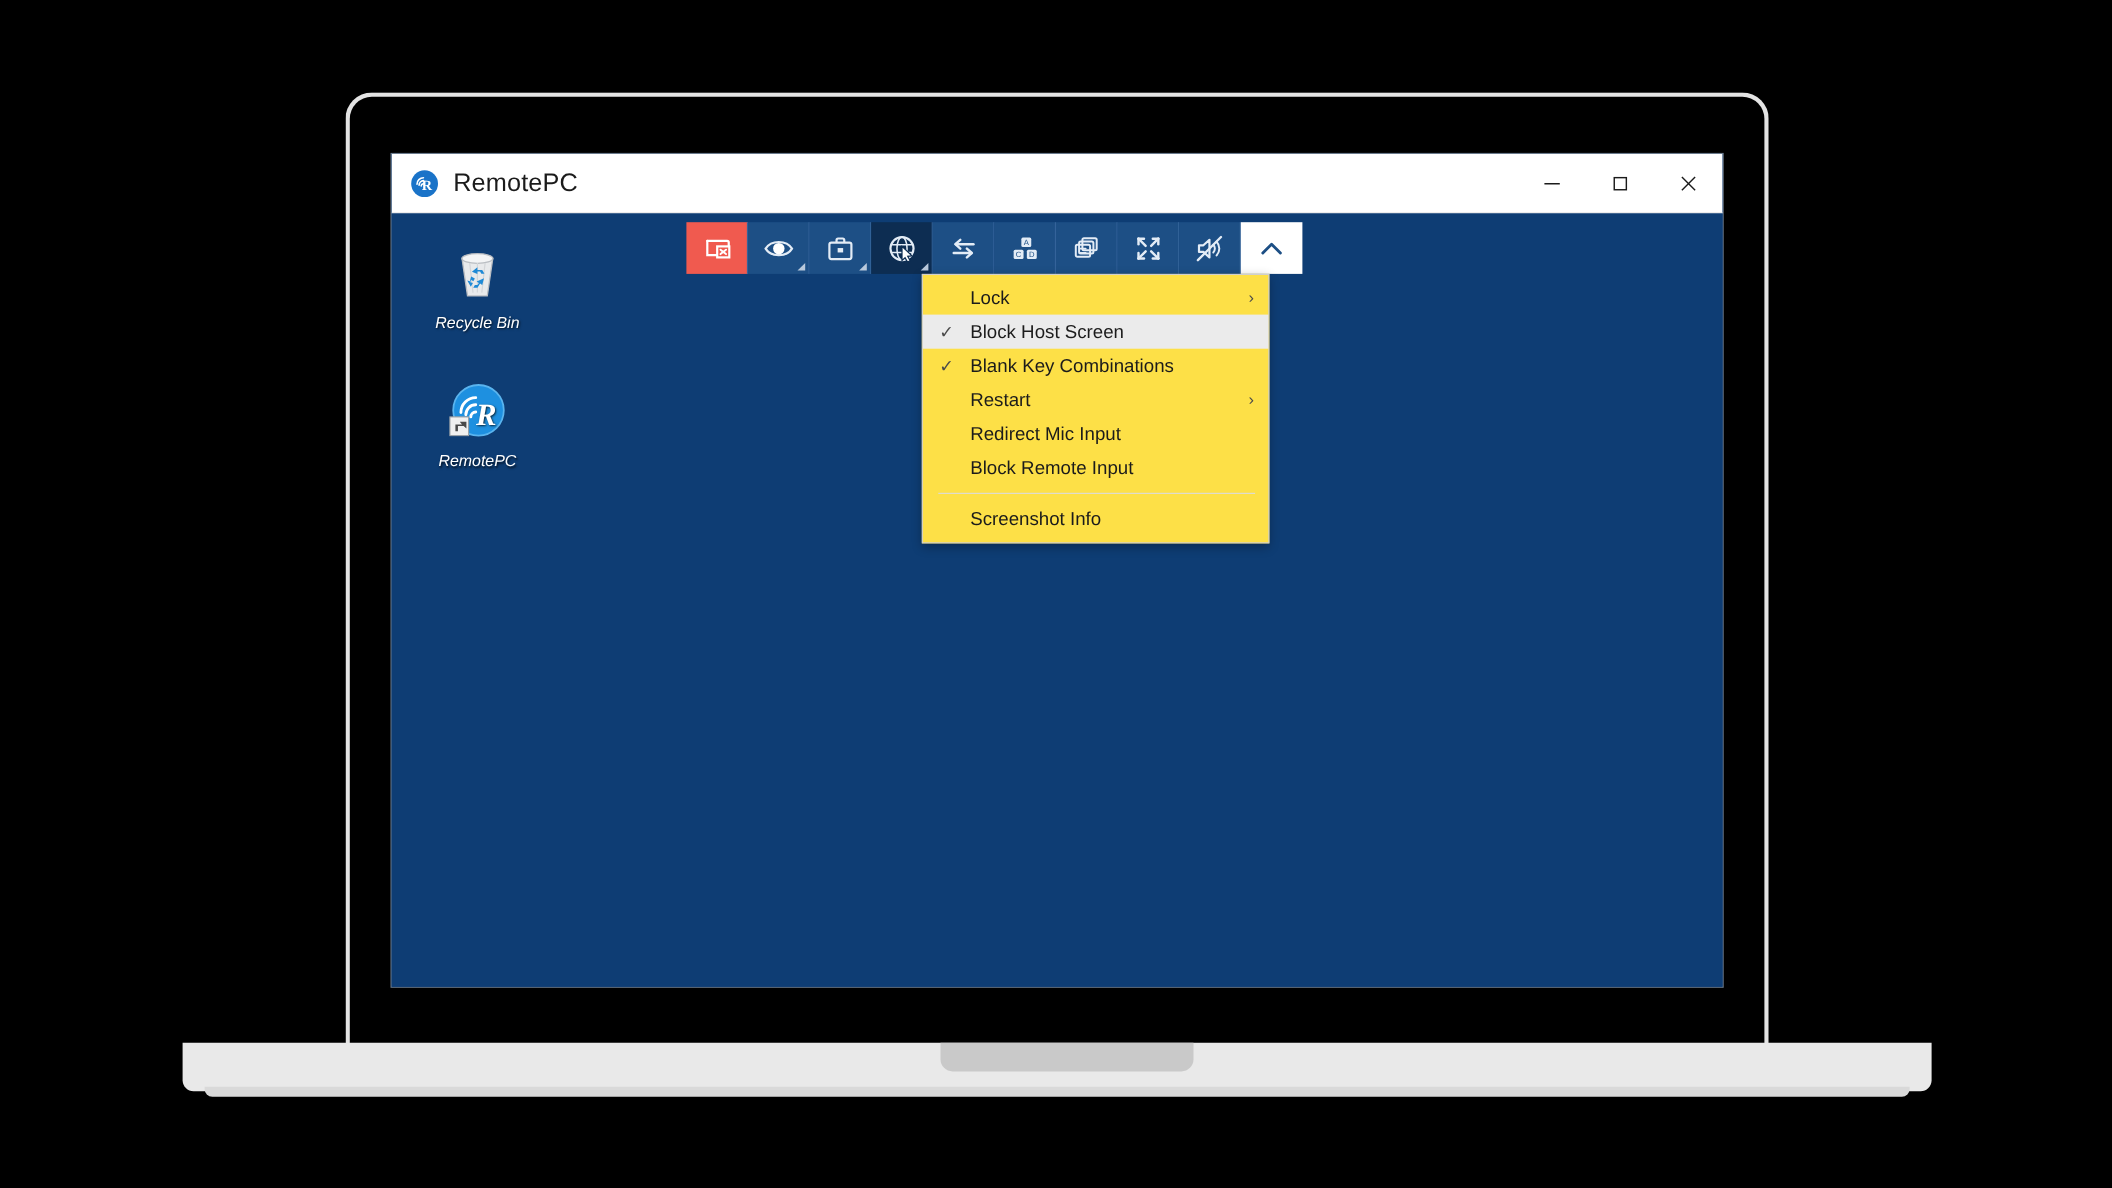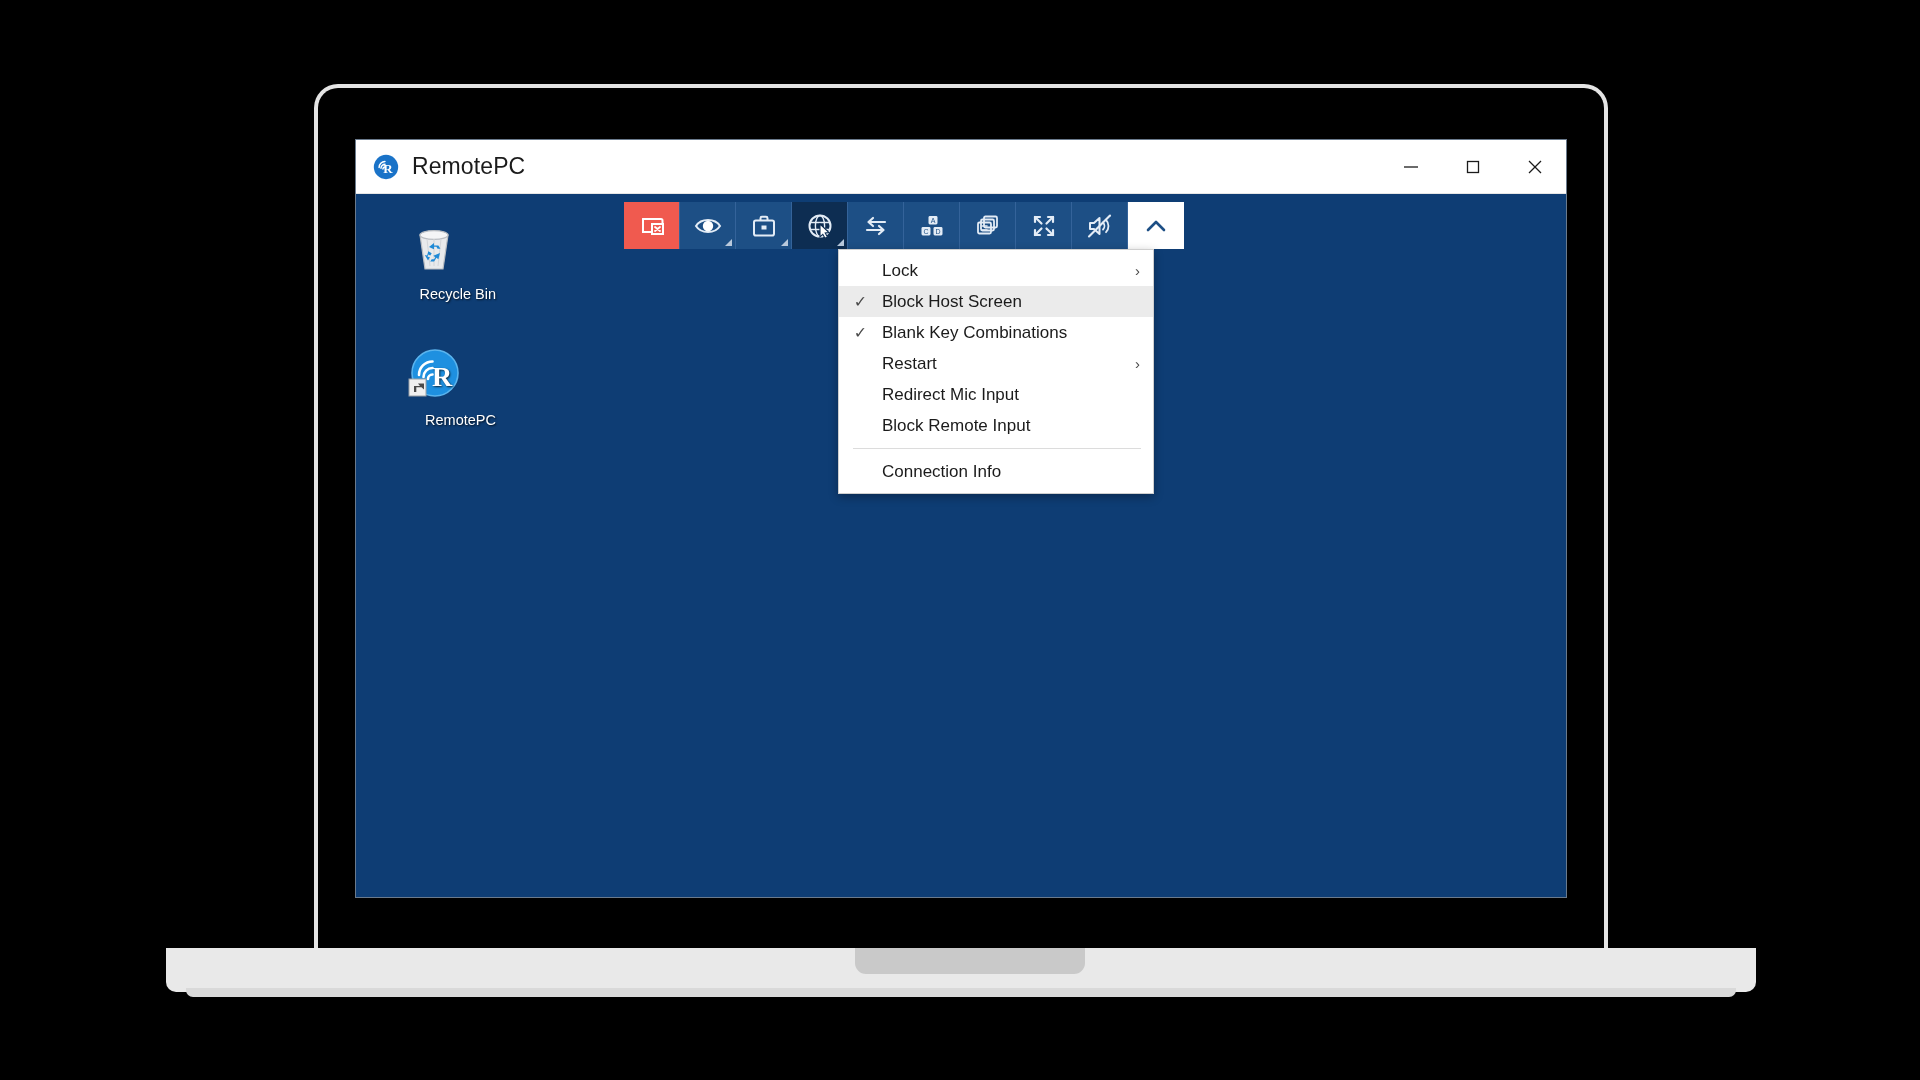--- a/index.html
+++ b/index.html
@@ -110,25 +110,26 @@
   
   .desktop {
     position: relative;
     height: 704px;
     background: #0e3d74;
   }
 
   .desk-icon {
     position: absolute;
     width: 124px;
-    text-align: right;
+    text-align: center;
     color: #ffffff;
     font-size: 14.5px;
     text-shadow: 1px 1px 2px rgba(0,0,0,.75);
     cursor: default;
+    font-style: italic;
   }
   .desk-icon .glyph {
     width: 60px;
     height: 60px;
     margin: 0 auto 6px;
     position: relative;
   }
   .desk-icon-recycle { left: 16px; top: 26px; }
   .desk-icon-remotepc { left: 16px; top: 152px; }
 
@@ -165,21 +166,21 @@
     border-left: 7px solid transparent;
     border-bottom: 7px solid #b9c9dc;
   }
 
   
   .ctx-menu {
     position: absolute;
     left: 482px;
     top: 55px;
     width: 314px;
-    background: #ffffff;
+    background: #fde047;
     border: 1px solid #cfcfcf;
     box-shadow: 0 3px 9px rgba(0,0,0,.30);
     padding: 5px 0 6px;
     z-index: 40;
     font-size: 17px;
     color: #1b1b1b;
   }
   .ctx-item {
     position: relative;
     height: 31px;
@@ -427,20 +428,20 @@
         <div class="ctx-item">
           <span class="ctx-check"></span>
           <span class="ctx-label">Block Remote Input</span>
           <span class="ctx-arrow"></span>
         </div>
 
         <div class="ctx-sep"></div>
 
         <div class="ctx-item">
           <span class="ctx-check"></span>
-          <span class="ctx-label">Connection Info</span>
+          <span class="ctx-label">Screenshot Info</span>
           <span class="ctx-arrow"></span>
         </div>
       </div>
 
     </div>
   </div>
 </div>
 
 </body></html>

